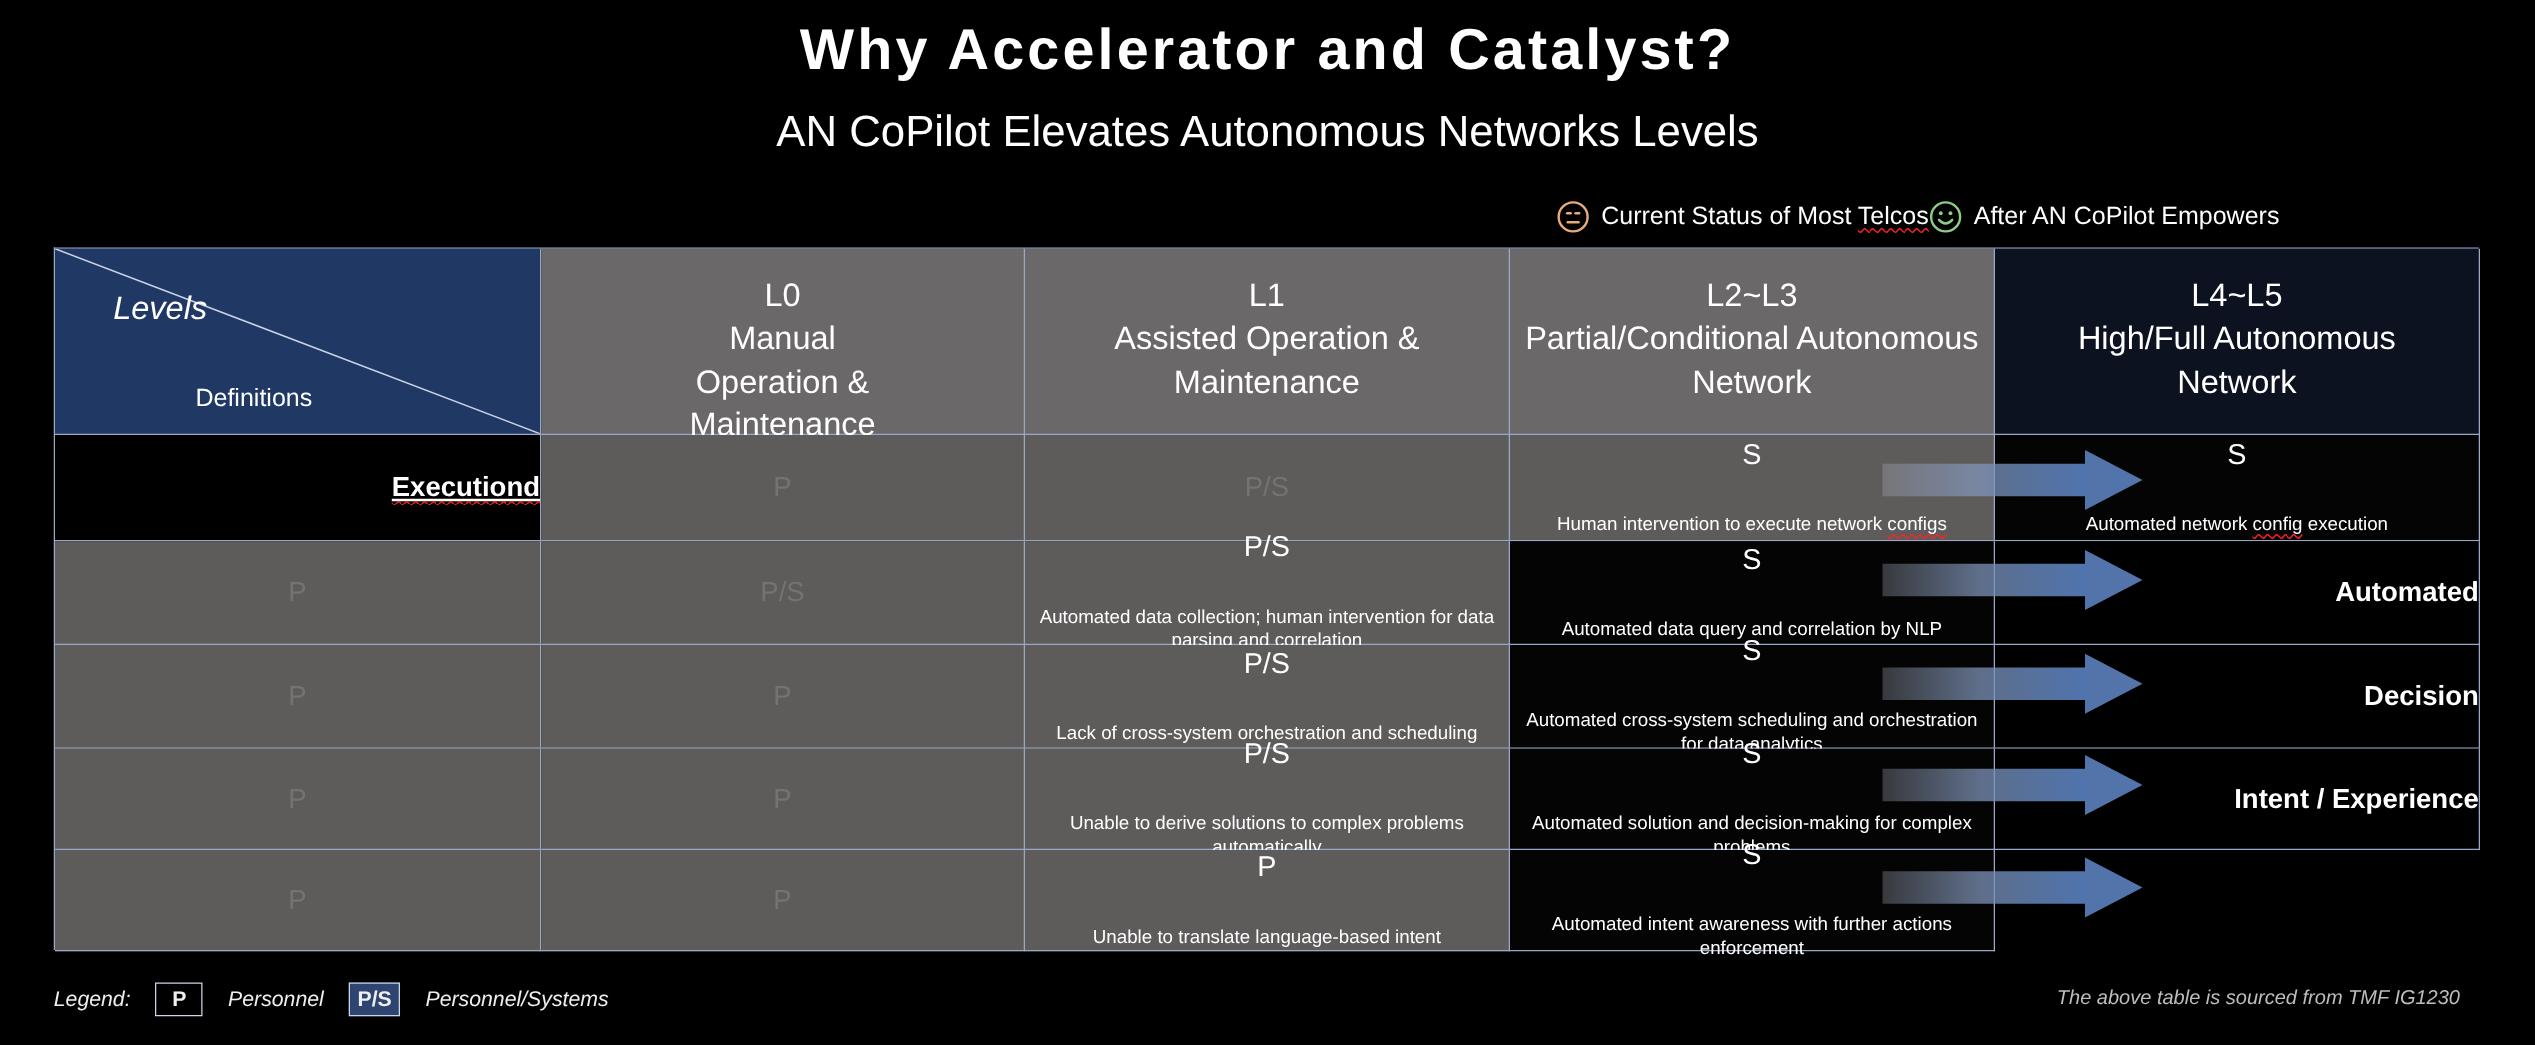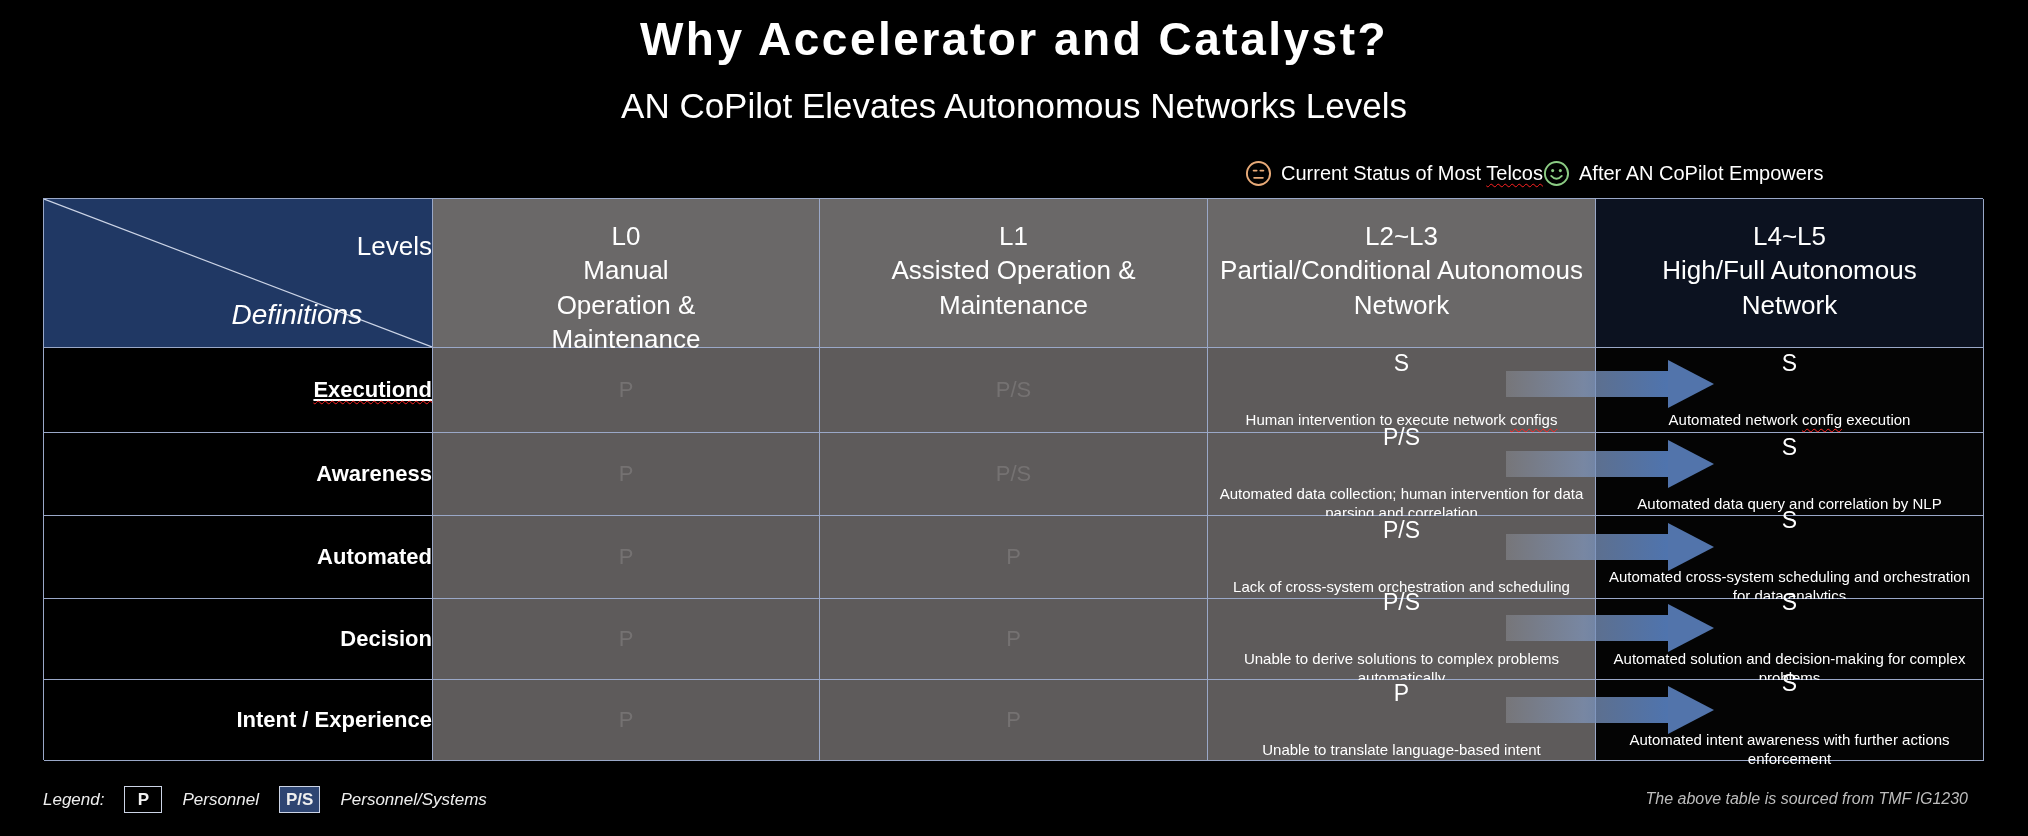--- a/index.html
+++ b/index.html
@@ -49,22 +49,22 @@
     border-top:1px solid var(--border);
     border-left:1px solid var(--border);
   }
   .cell{
     border-right:1px solid var(--border);
     border-bottom:1px solid var(--border);
     position:relative;
   }
   .corner{background:var(--navy);}
   .corner svg{position:absolute;inset:0;width:100%;height:100%;}
-  .corner .lv{position:absolute;top:32px;left:12%;width:88%;text-align:right;font-size:26px;}
-  .corner .df{position:absolute;bottom:16px;left:0;width:82%;text-align:right;font-size:28px;font-style:italic;}
+  .corner .lv{position:absolute;top:32px;left:12%;width:88%;text-align:left;font-size:26px;font-style:italic;}
+  .corner .df{position:absolute;bottom:16px;left:0;width:82%;text-align:center;font-size:20px;}
   .col-header{
     background:var(--gray-header);
     text-align:center;font-size:26px;line-height:1.32;
     padding-top:20px;white-space:pre-line;
   }
   .col-header.dark{background:var(--dark-header);}
   .row-label{
     background:var(--bg);
     display:flex;align-items:center;justify-content:flex-end;
     font-size:22px;font-weight:700;
@@ -184,21 +184,20 @@
   <div class="cell val-cell">P/S</div>
   <div class="cell desc-cell gray">
     <div class="val">S</div>
     <div class="desc"><span>Human intervention to execute network </span><span class="wavy">configs</span><span></span></div>
   </div>
   <div class="cell desc-cell dark">
     <div class="val">S</div>
     <div class="desc"><span>Automated network </span><span class="wavy">config</span><span> execution</span></div>
   </div>
 
-  <div class="cell row-label">Awareness</div>
   <div class="cell val-cell">P</div>
   <div class="cell val-cell">P/S</div>
   <div class="cell desc-cell gray">
     <div class="val">P/S</div>
     <div class="desc"><span>Automated data collection; human intervention for data parsing and correlation</span><span class="wavy"></span><span></span></div>
   </div>
   <div class="cell desc-cell dark">
     <div class="val">S</div>
     <div class="desc"><span>Automated data query and correlation by NLP</span><span class="wavy"></span><span></span></div>
   </div>

